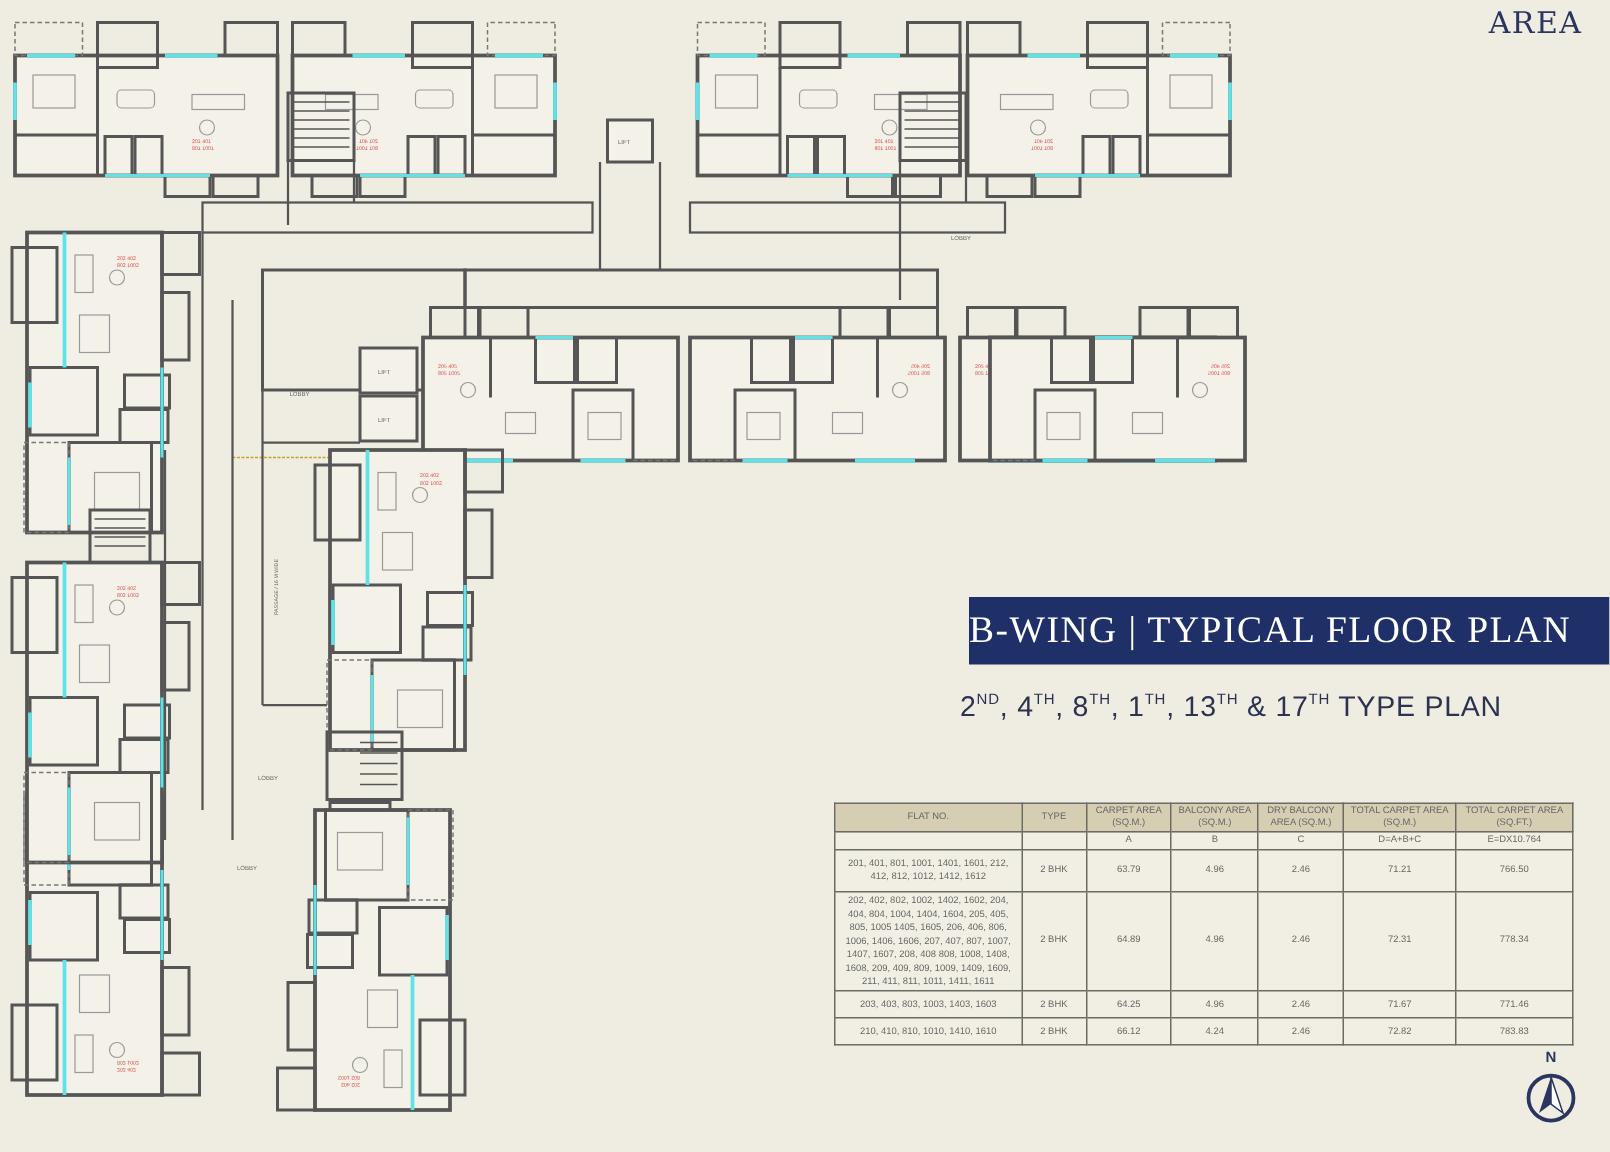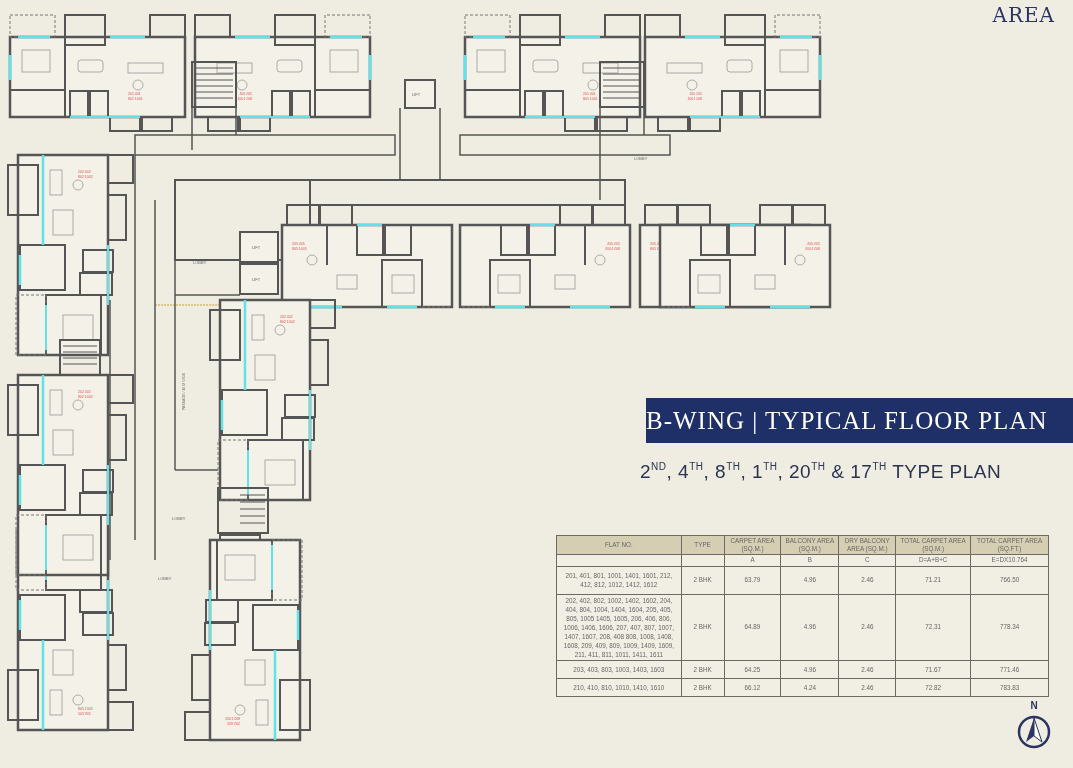--- a/index.html
+++ b/index.html
@@ -220,21 +220,21 @@
       <use href="#unit-left" x="0" y="20"></use>
     </g>
 </svg>
 
 <div class="even-label">AREA</div>
 
 <div class="title-banner">
   <span>B-WING | TYPICAL FLOOR PLAN</span>
 </div>
 
-<div class="subtitle"><span>2</span><sup>ND</sup><span>, </span><span>4</span><sup>TH</sup><span>, </span><span>8</span><sup>TH</sup><span>, </span><span>1</span><sup>TH</sup><span>, </span><span>20</span><sup>TH</sup><span> &amp; </span><span>17</span><sup>TH</sup><span> TYPE PLAN</span></div>
+<div class="subtitle"><span>2</span><sup>ND</sup><span>, </span><span>4</span><sup>TH</sup><span>, </span><span>8</span><sup>TH</sup><span>, </span><span>1</span><sup>TH</sup><span>, </span><span>13</span><sup>TH</sup><span> &amp; </span><span>17</span><sup>TH</sup><span> TYPE PLAN</span></div>
 
 <table class="area-table">
   <colgroup>
     <col style="width:125px">
       <col style="width:43px">
       <col style="width:57px">
       <col style="width:58px">
       <col style="width:57px">
       <col style="width:75px">
       <col style="width:78px">

